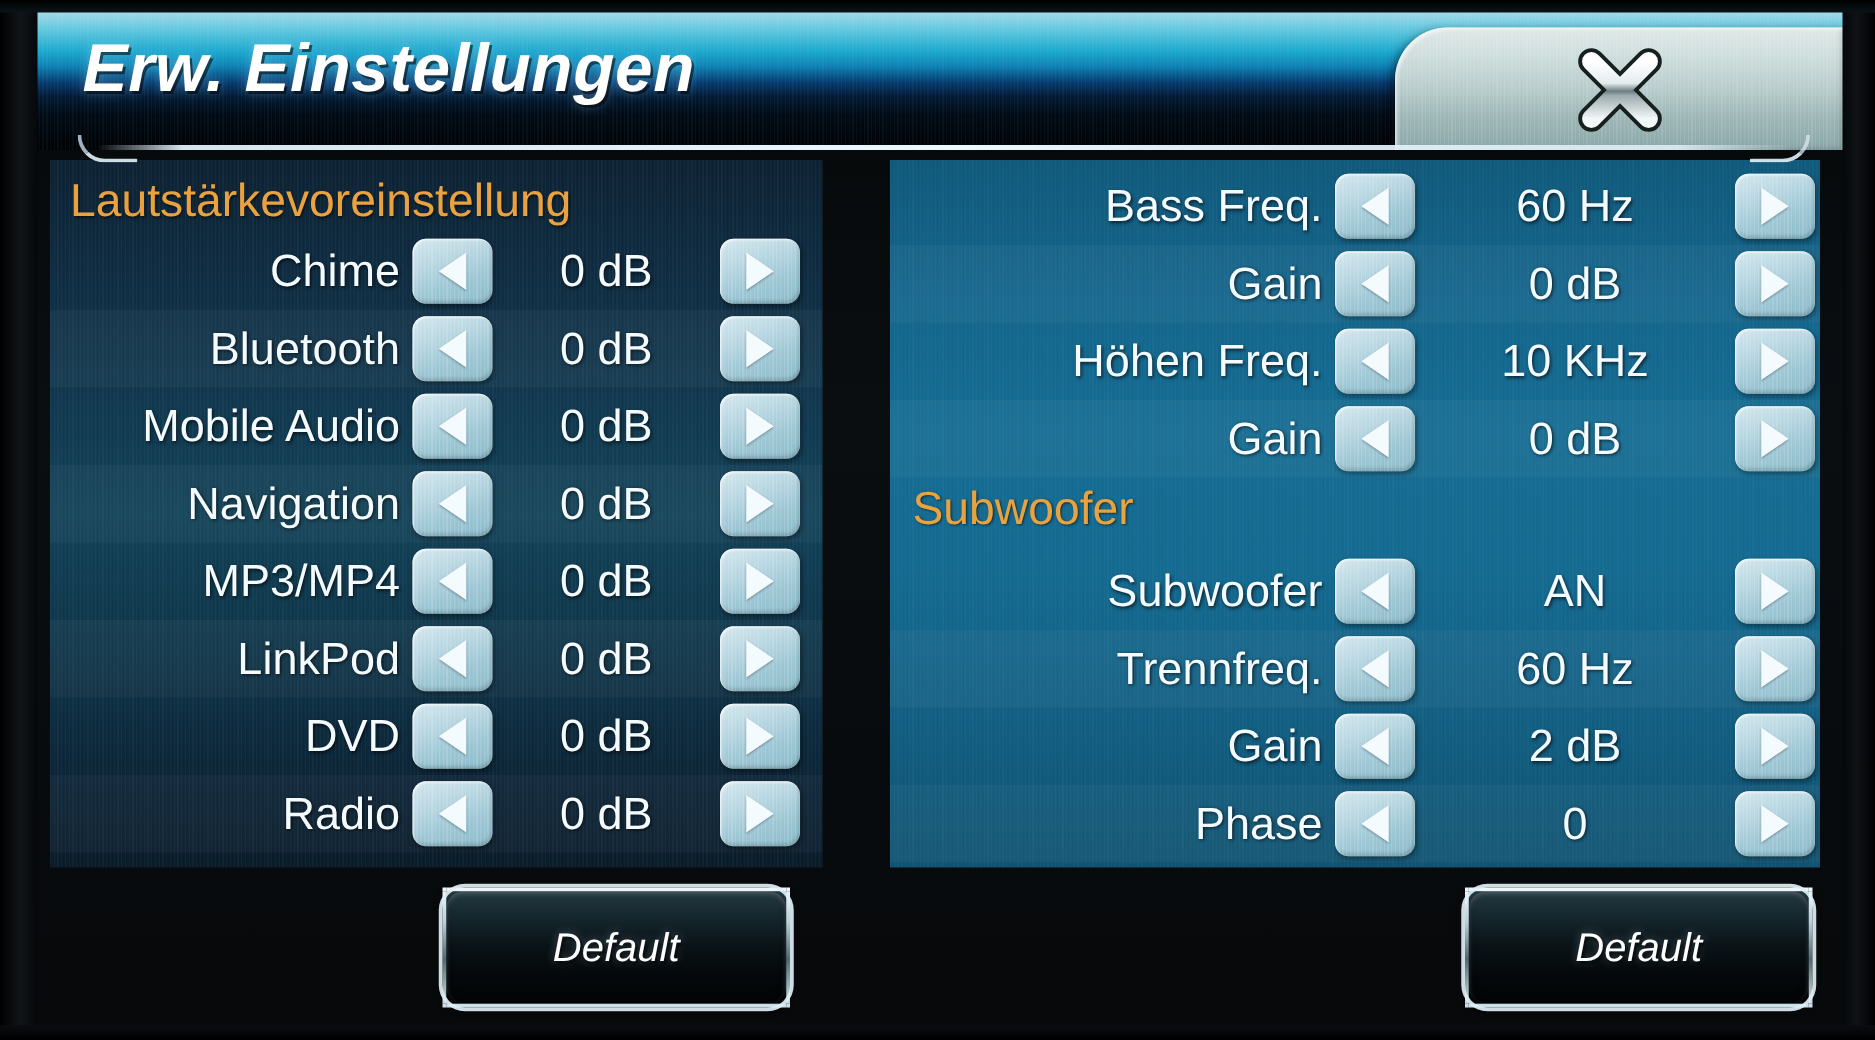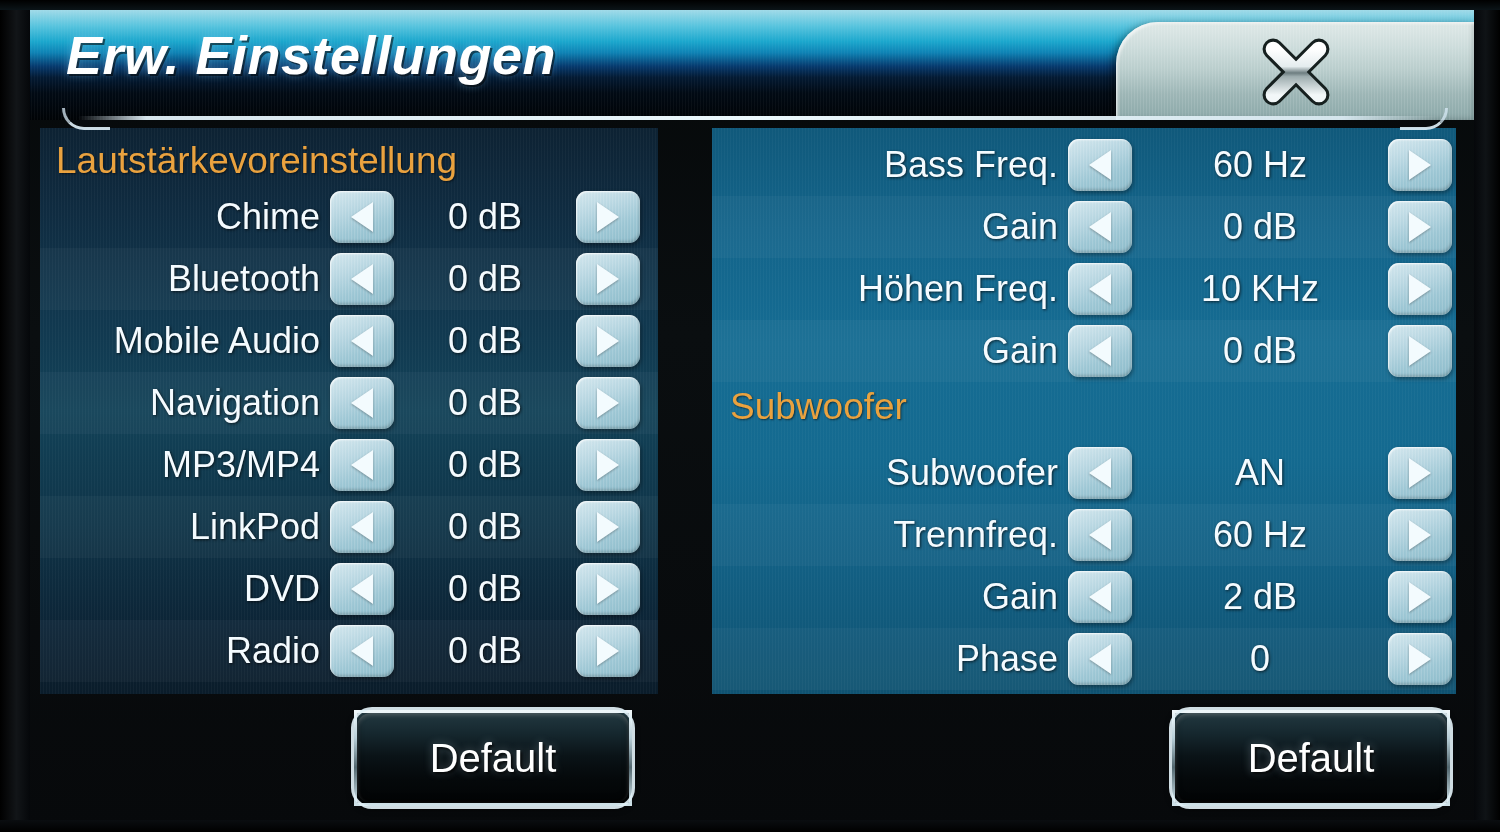--- a/index.html
+++ b/index.html
@@ -337,26 +337,26 @@
   }
   .default-btn-outline {
     position: absolute;
     top: 710px;
     width: 278px; height: 96px;
     border-radius: 18px;
     box-shadow: 0 0 0 3px rgba(225,240,246,0.92);
     pointer-events: none;
   }
   .default-btn span {
-    font-size: 40px;
+    font-size: 32px;
     color: #ffffff;
     text-shadow:
       2px 2px 3px rgba(0,0,0,0.85),
       0 0 8px rgba(200,230,245,0.35);
-    position: relative; z-index: 2;
+    position: relative; z-index: 2; font-style: italic;
   }
   .btn-left  { left: 354px; }
   .btn-right { left: 1172px; }
 </style>
 </head>
 <body>
 
 <div class="screen">
 
   <div class="header">

